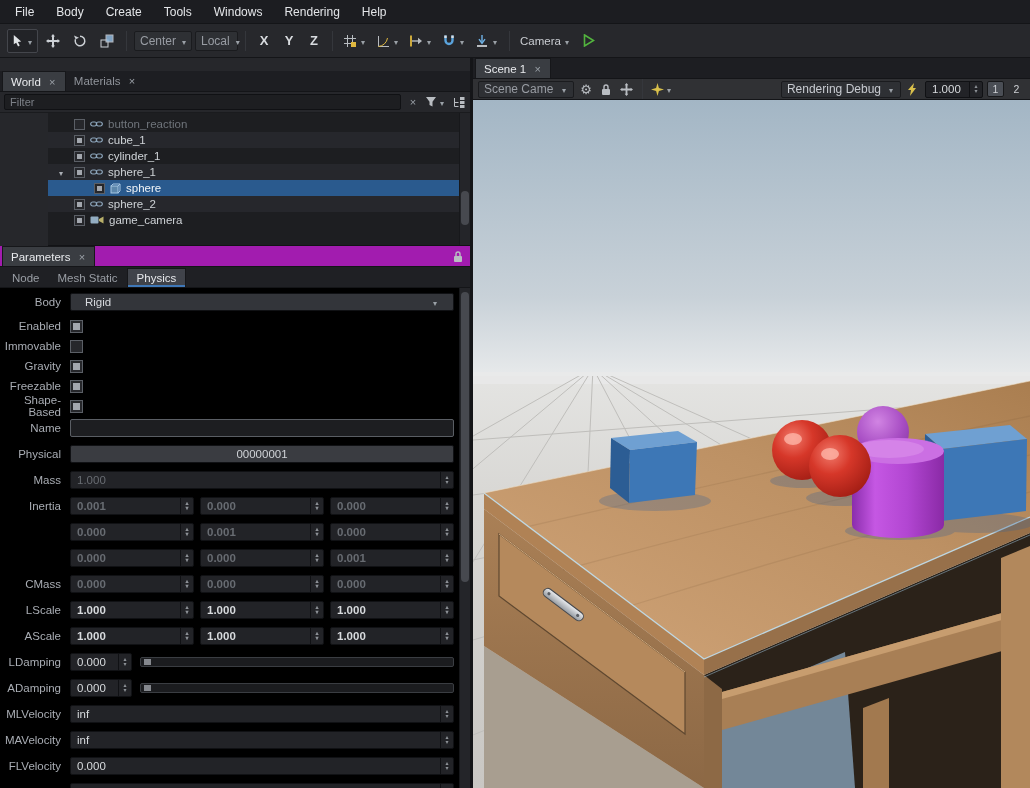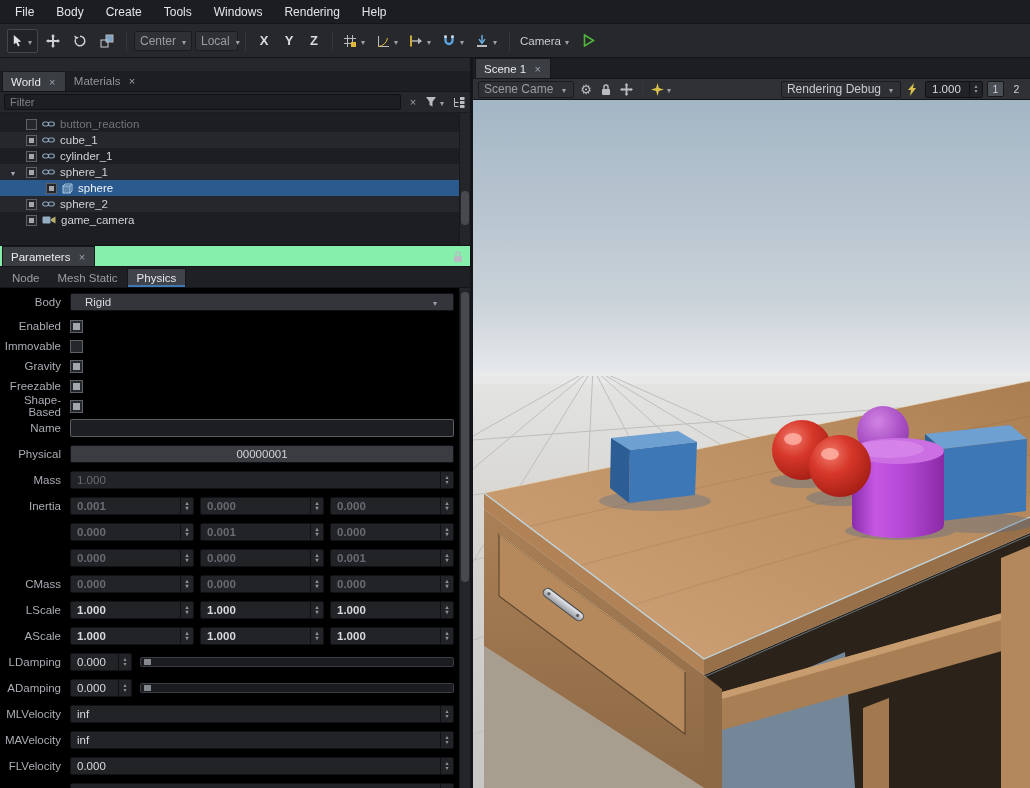--- a/index.html
+++ b/index.html
@@ -46,40 +46,40 @@
   
   .filterrow{height:21px;background:#26272b;display:flex;align-items:center;gap:4px;
     padding:0 4px;border-bottom:1px solid #1a1b1e;flex:none;}
   .filterinput{flex:1;height:16px;background:#1d1e21;border:1px solid #101114;border-radius:2px;
     color:#d6d8db;font-size:11px;padding:0 5px;outline:none;font-family:"Liberation Sans",sans-serif;}
   .filterinput::placeholder{color:#7c8087;}
   .iconbtn{height:18px;min-width:16px;display:flex;align-items:center;justify-content:center;gap:1px;}
 
   
   .tree{height:133px;background:#1d1e21;position:relative;overflow:hidden;
-    padding-top:3px;flex:none;border-bottom:1px solid #121316;}
+    padding-top:3px;flex:none;border-bottom:1px solid #121316;margin-left:48px;}
   .trow{display:flex;align-items:center;height:16px;gap:5px;padding-left:26px;
     font-size:11.5px;color:#ced2d6;position:relative;}
   .trow.zebra{background:#26272c;}
   .trow.sel{background:#2a5a8e;color:#f0f4f8;}
   .trow .exp{margin-left:-15px;width:10px;flex:none;}
   .trow .exp::before{content:"▾";font-size:8px;color:#a9adb4;}
   .trow.child{padding-left:46px;}
   .tlabel.dim{color:#6f747b;}
   .cb{width:13px;height:13px;background:#26272b;border:1px solid #5b5f66;flex:none;
     display:flex;align-items:center;justify-content:center;}
   .cb-sm{width:11px;height:11px;}
   .cb.checked::after{content:"";width:5px;height:5px;background:#a3a7ae;display:block;}
   .cb-form.checked::after{width:7px;height:7px;}
   .vscroll{position:absolute;right:0;top:0;width:11px;bottom:0;background:#242529;
     border-left:1px solid #17181b;}
   .vscroll .thumb{position:absolute;left:1px;width:8px;background:#47494f;border-radius:4px;}
 
   
-  .pheader{height:21px;background:#86efac;display:flex;align-items:flex-end;
+  .pheader{height:21px;background:#a21caf;display:flex;align-items:flex-end;
     border-bottom:1px solid #141518;padding-left:2px;position:relative;flex:none;}
   .pheader .lockpos{position:absolute;right:6px;top:4px;}
   .subtabs{height:21px;background:#1f2024;display:flex;align-items:flex-end;
     border-bottom:1px solid #141518;padding-left:3px;flex:none;}
   .subtab{height:19px;display:flex;align-items:center;padding:0 9px;color:#9a9ea5;font-size:11.5px;}
   .subtab.active{background:#40434a;color:#e7e9ec;border:1px solid #16171a;border-bottom:none;
     box-shadow:inset 0 -2px 0 #3f78b8;}
 
   
   .form{flex:1;position:relative;overflow:hidden;background:#000000;padding-top:5px;}

